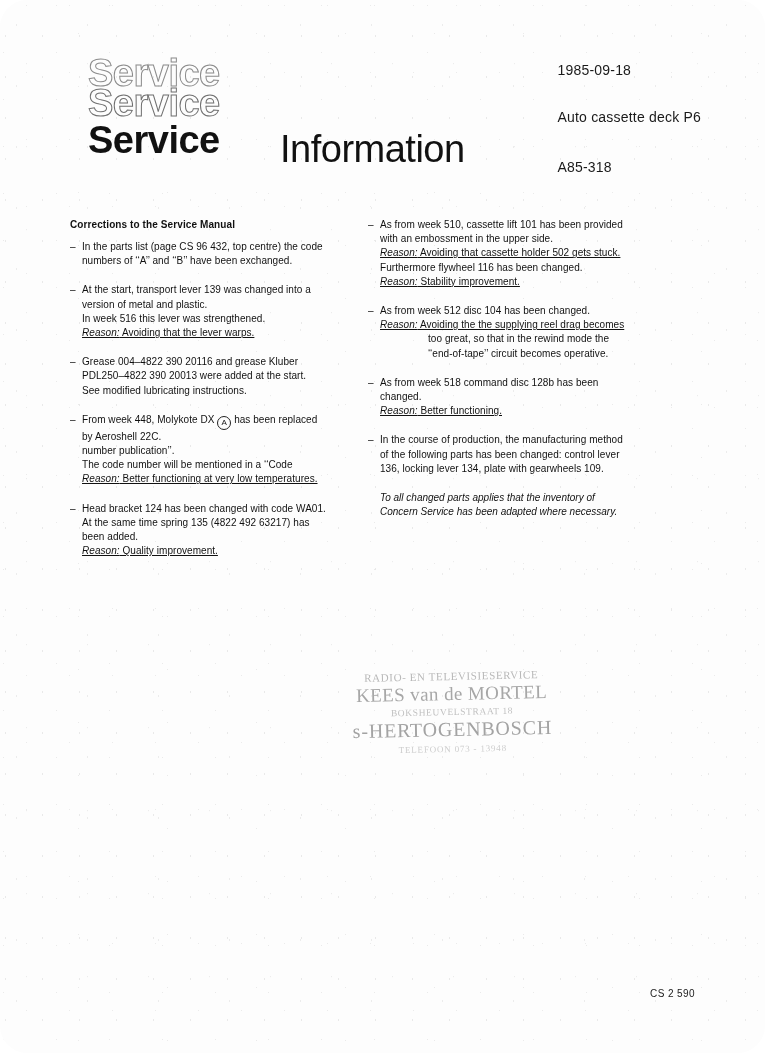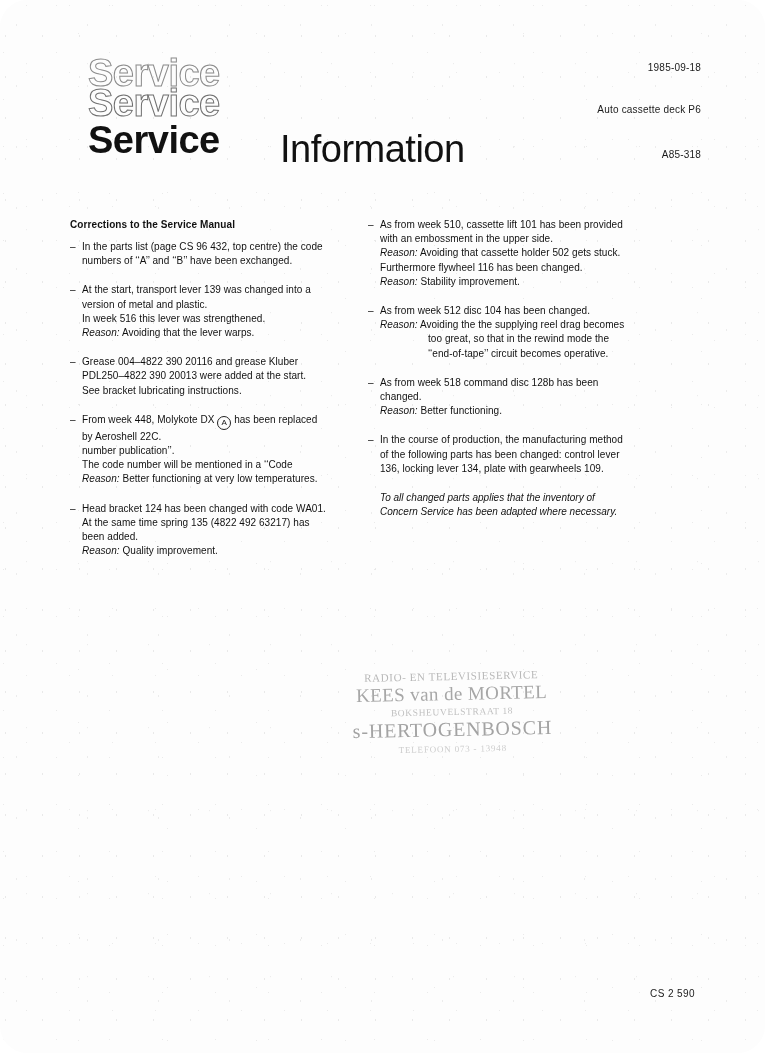--- a/index.html
+++ b/index.html
@@ -68,22 +68,22 @@
     font-weight: normal;
     letter-spacing: -0.5px;
     color: #111111;
   }
 
   
   .meta {
     position: absolute;
     right: 64px;
     top: 62px;
-    text-align: right;
-    font-size: 10px;
+    text-align: left;
+    font-size: 14px;
     letter-spacing: 0.2px;
     color: #1a1a1a;
   }
   .meta .meta-date { margin-bottom: 31px; }
   .meta .meta-model { margin-bottom: 34px; margin-top: 11px; }
   .meta .meta-code { }
 
   
   .columns {
     position: absolute;
@@ -110,21 +110,21 @@
     letter-spacing: 0.05px;
     margin-bottom: 15px;
     padding-left: 12px;
   }
   .item .dash {
     position: absolute;
     left: 0;
     top: 0;
   }
   .line { display: block; white-space: pre-wrap; }
-  .reason-line { display: block; white-space: pre-wrap; }
+  .reason-line { display: block; white-space: pre-wrap; text-decoration: underline; }
   .reason-label { font-style: italic; }
   .hang { display: block; padding-left: 48px; white-space: pre-wrap; }
   .gap { height: 11px; }
   .italic-block {
     font-style: italic;
     font-size: 10px;
     line-height: 14.2px;
     padding-left: 12px;
     margin-top: 4px;
   }
@@ -205,21 +205,21 @@
         <span class="line">At the start, transport lever 139 was changed into a</span>
         <span class="line">version of metal and plastic.</span>
         <span class="line">In week 516 this lever was strengthened.</span>
         <span class="reason-line"><span class="reason-label">Reason:</span><span> Avoiding that the lever warps.</span></span>
       </div>
 
       <div class="item">
         <span class="dash">–</span>
         <span class="line">Grease 004–4822 390 20116 and grease Kluber</span>
         <span class="line">PDL250–4822 390 20013 were added at the start.</span>
-        <span class="line">See bracket lubricating instructions.</span>
+        <span class="line">See modified lubricating instructions.</span>
       </div>
 
       <div class="item">
         <span class="dash">–</span>
         <span class="line"><span>From week 448, Molykote DX </span><span class="circ-a">A</span><span> has been replaced</span></span>
         <span class="line">by Aeroshell 22C.</span>
         <span class="line">number publication’’.</span>
         <span class="line">The code number will be mentioned in a ‘‘Code</span>
         <span class="reason-line"><span class="reason-label">Reason:</span><span> Better functioning at very low temperatures.</span></span>
       </div>

